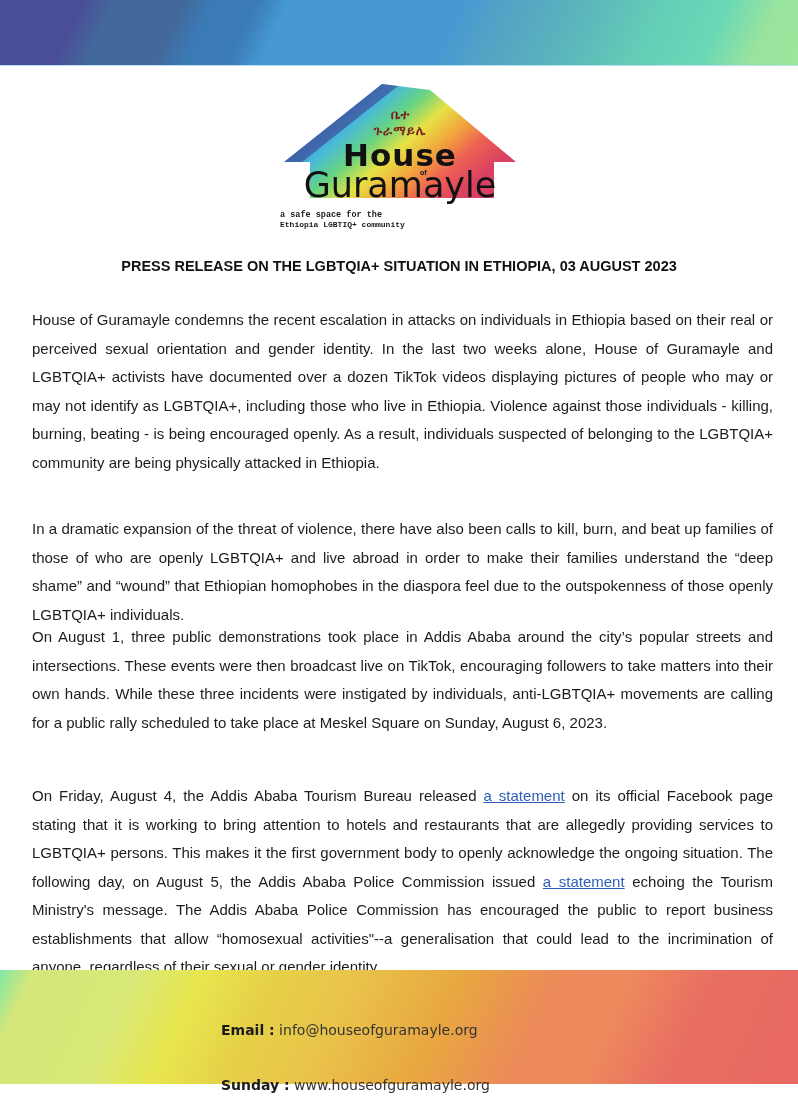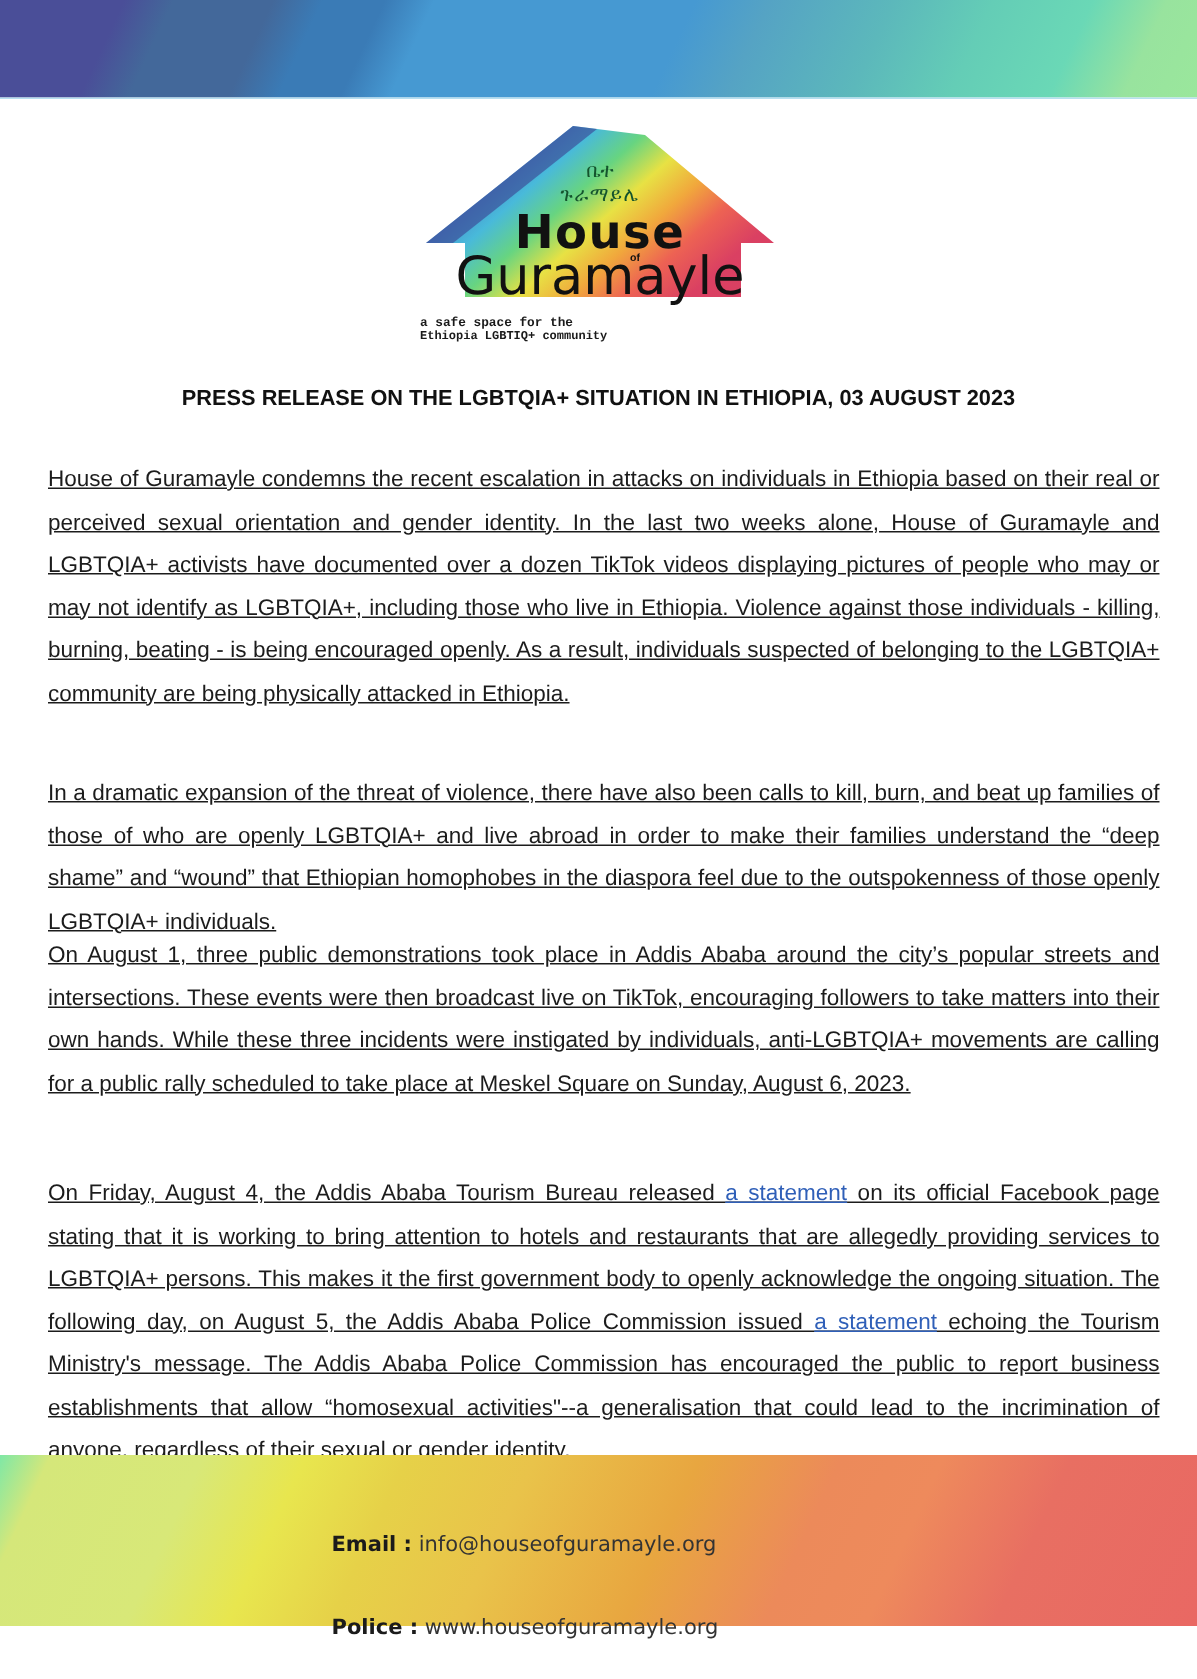--- a/index.html
+++ b/index.html
@@ -16,21 +16,21 @@
         #55a3c4 62%, #5cb8bb 72%,
         #64cdb6 80%, #6ad8b6 88%,
         #98e39e 94%, #9ae79c 100%);
       border-bottom: 1px solid #b7dff0;
     }
 
     .logo { position: absolute; left: 280px; top: 80px; width: 240px; height: 158px; }
     .logo svg { width: 100%; height: 100%; display: block; }
     .logo-ge {
       position: absolute; left: 0; width: 240px; text-align: center;
-      font-family: "DejaVu Sans", sans-serif; color: #14532d; font-size: 13px; font-weight: normal;
+      font-family: "DejaVu Sans", sans-serif; color: #7f1d1d; font-size: 13px; font-weight: bold;
     }
     .logo-ge.l1 { top: 27px; }
     .logo-ge.l2 { top: 43px; letter-spacing: 1px; }
     .logo-house {
       position: absolute; left: 0; width: 240px; text-align: center;
       font-family: "DejaVu Sans", sans-serif; font-weight: bold; color: #111;
       font-size: 31px; top: 57px; letter-spacing: 1px;
     }
     .logo-of {
       position: absolute; left: 140px; top: 89px;
@@ -51,21 +51,21 @@
 
     .title {
       position: absolute; left: 0; width: 798px; top: 258px; text-align: center;
       font-family: "Liberation Sans", sans-serif; font-weight: bold; font-size: 14.5px;
       color: #111; letter-spacing: 0;
     }
 
     .body-text {
       position: absolute; left: 32px; width: 741px;
       font-family: "Liberation Sans", sans-serif; font-size: 15px; line-height: 28.5px;
-      color: #1c1c1c; text-align: justify; text-decoration: underline;
+      color: #1c1c1c; text-align: justify;
     }
     .body-text p { margin: 0; }
     .p1 { top: 306px; }
     .p2 { top: 515px; }
     .p3 { top: 623px; }
     .p4 { top: 782px; }
     .link { color: #2f5fb8; text-decoration: underline; cursor: pointer; }
 
     .footer-band {
       position: absolute; left: 0; top: 970px; width: 798px; height: 114px;
@@ -133,21 +133,21 @@
   <p><span>On Friday, August 4, the Addis Ababa Tourism Bureau released </span><a class="link">a statement</a><span> on its official Facebook page stating that it is working to bring attention to hotels and restaurants that are allegedly providing services to LGBTQIA+ persons. This makes it the first government body to openly acknowledge the ongoing situation. The following day, on August 5, the Addis Ababa Police Commission issued </span><a class="link">a statement</a><span> echoing the Tourism Ministry's message. The Addis Ababa Police Commission has encouraged the public to report business establishments that allow “homosexual activities"--a generalisation that could lead to the incrimination of anyone, regardless of their sexual or gender identity.</span></p>
 </div>
 
 <div class="footer-band"></div>
 
 <div class="contact">
   <div class="contact-row">
     <span class="contact-label">Email :</span><span class="contact-value"> info@houseofguramayle.org</span>
   </div>
   <div class="contact-row">
-    <span class="contact-label">Police :</span><span class="contact-value"> www.houseofguramayle.org</span>
+    <span class="contact-label">Sunday :</span><span class="contact-value"> www.houseofguramayle.org</span>
   </div>
   <div class="contact-row">
     <span class="contact-label">Facebook &amp; Instagram :</span><span class="contact-value"> @HouseofGuramayle</span>
   </div>
   <div class="contact-row">
     <span class="contact-label">Twitter :</span><span class="contact-value"> @HoGuramayle</span>
   </div>
 </div>
 
 </body></html>

